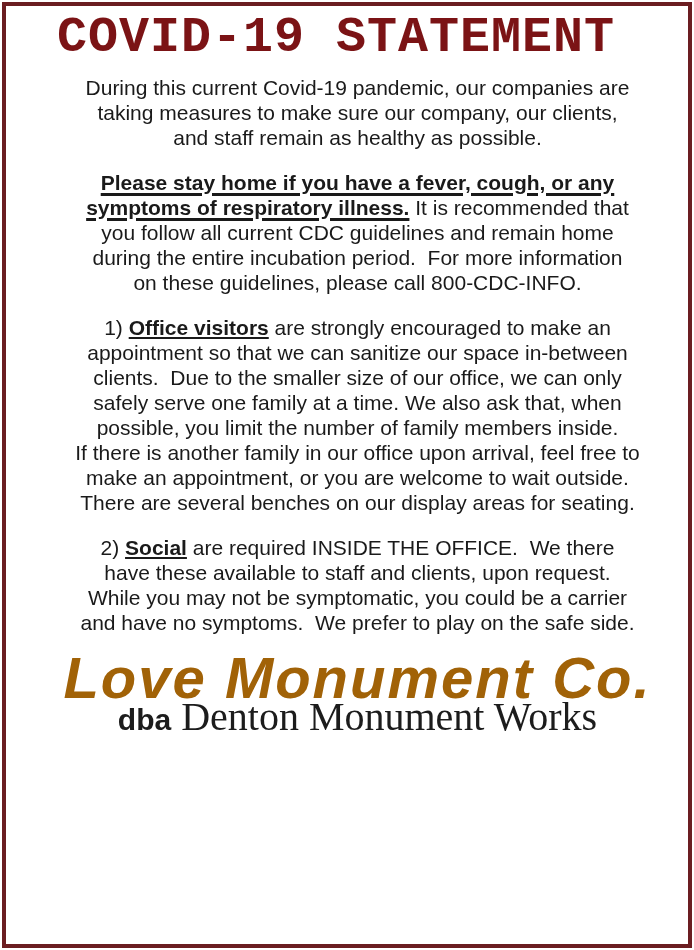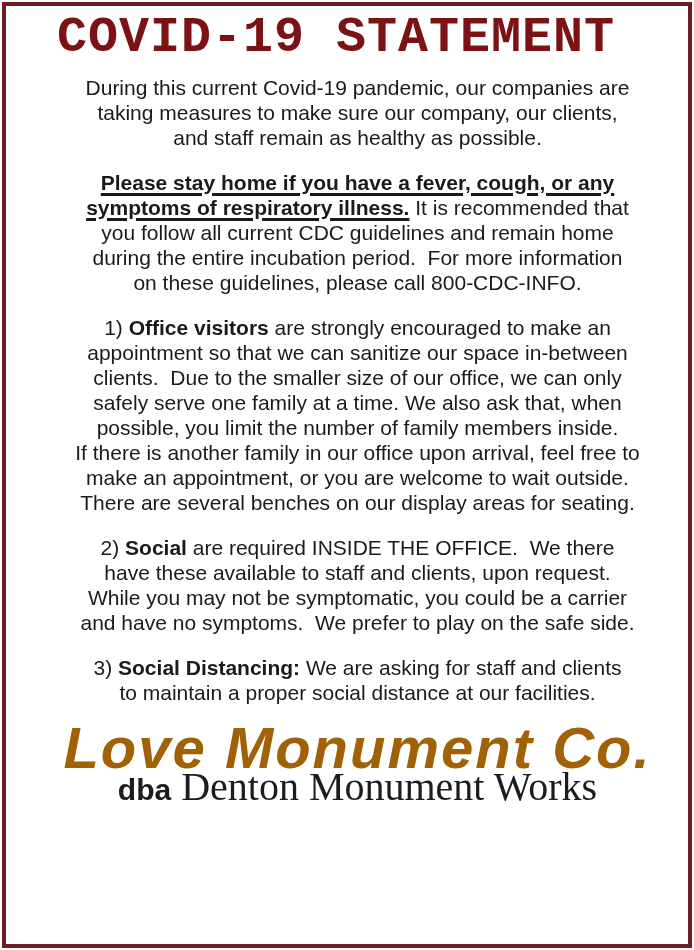--- a/index.html
+++ b/index.html
@@ -31,21 +31,21 @@
     white-space: nowrap;
   }
   p.para {
     font-size: 21px;
     line-height: 25px;
     color: #1a1a1a;
     margin: 0 0 20px 0;
     white-space: pre-wrap;
     text-align: center;
   }
-  .b { font-weight: bold; }
+  .b { font-weight: bold; text-decoration: underline; }
   .bu {
     font-weight: bold;
     text-decoration: underline;
     text-decoration-thickness: 2.5px;
     text-underline-offset: 3px;
   }
   .footer {
     text-align: center;
     margin-top: -6px;
   }
@@ -103,22 +103,20 @@
 possible, you limit the number of family members inside.
 If there is another family in our office upon arrival, feel free to
 make an appointment, or you are welcome to wait outside.
 There are several benches on our display areas for seating.</span></p>
 
     <p class="para"><span>2) </span><span class="b">Social</span><span> are required INSIDE THE OFFICE.  We there
 have these available to staff and clients, upon request.
 While you may not be symptomatic, you could be a carrier
 and have no symptoms.  We prefer to play on the safe side.</span></p>
 
-    <p class="para"><span>3) </span><span class="b">Social Distancing:</span><span> We are asking for staff and clients
-to maintain a proper social distance at our facilities.</span></p>
 
 
 
     <div class="footer">
       <span class="script-name">Love Monument Co.</span>
       <span class="dba-line"><span class="dba-prefix">dba</span><span class="dba-company">&nbsp;<span>Denton Monument Works</span></span></span>
     </div>
 
   </div>
 </div>

